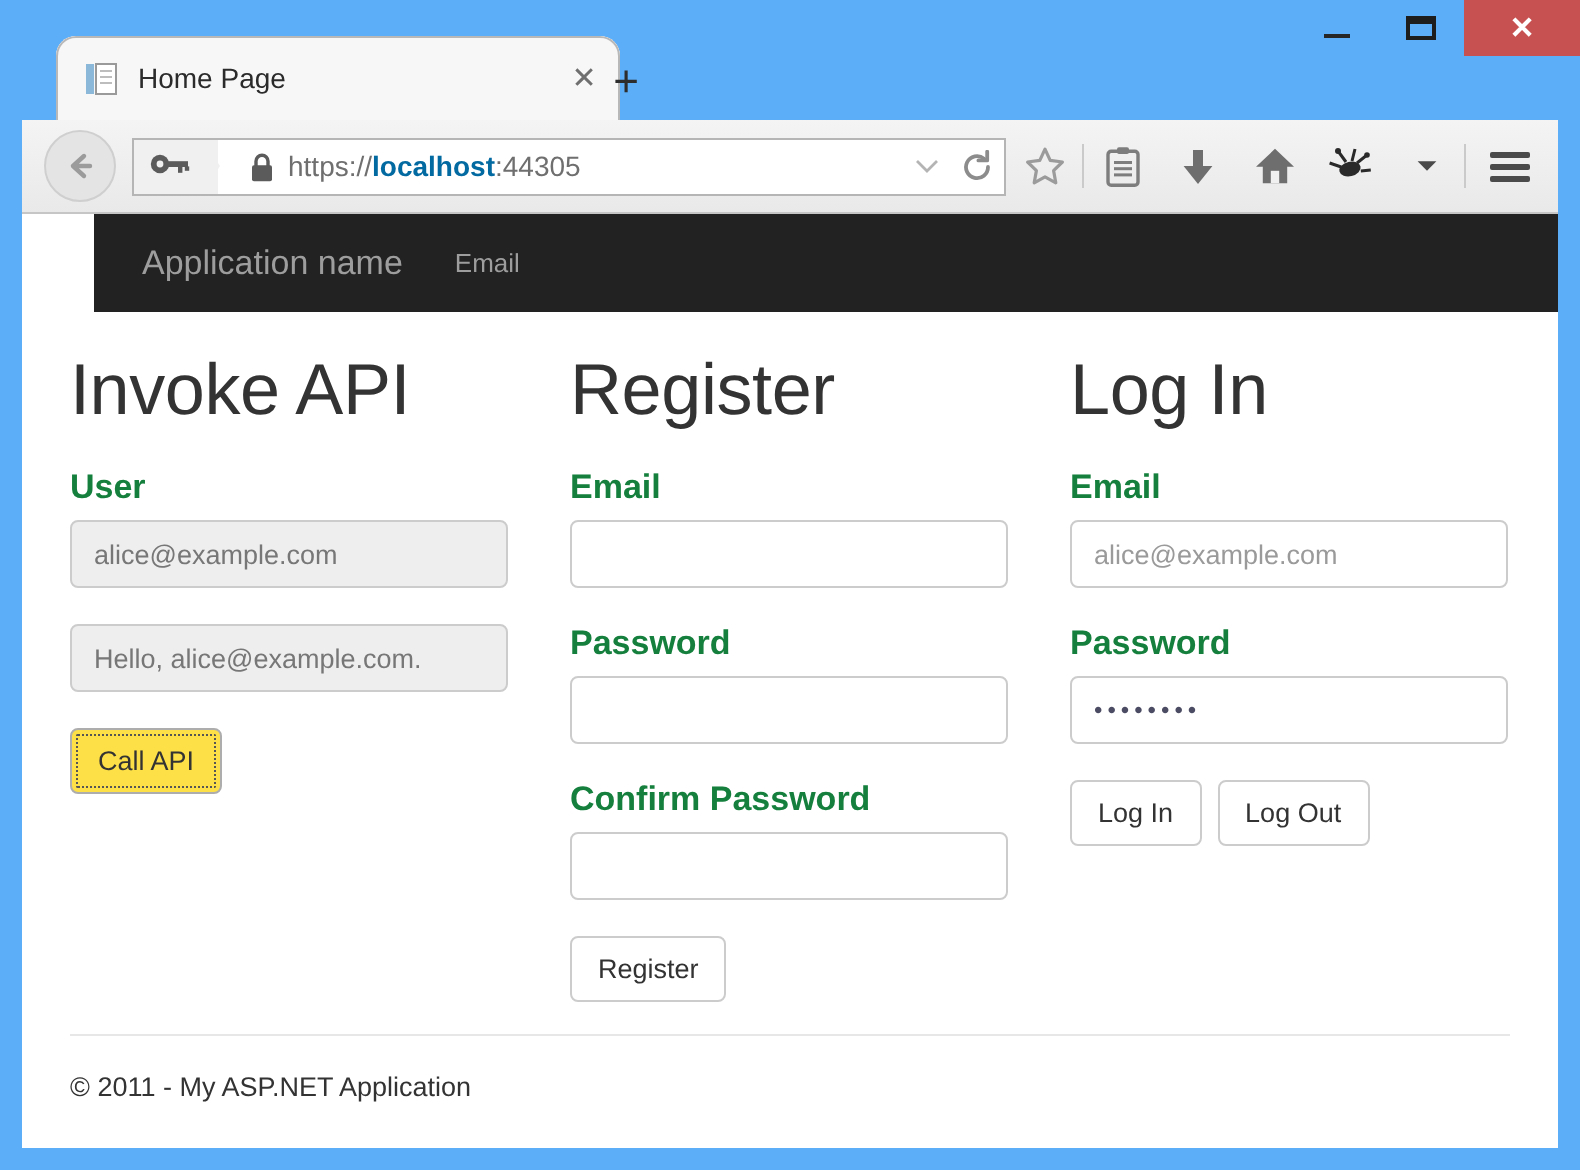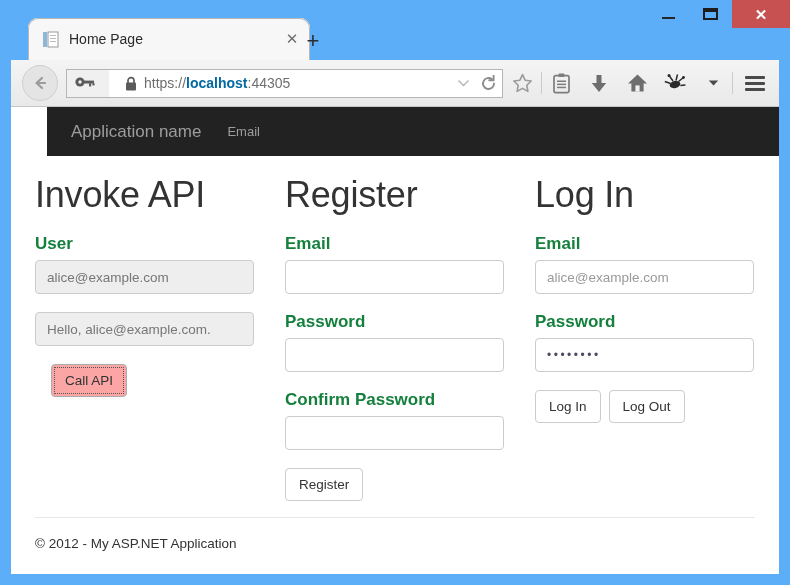--- a/index.html
+++ b/index.html
@@ -169,21 +169,21 @@
   .field.ph{color:#9a9a9a;}
   .dots{letter-spacing:2.5px;font-size:12px;color:#4b4b63;}
 
   .btn{
     display:inline-flex;align-items:center;justify-content:center;
     height:33px;padding:0 13px;border:1px solid #ccc;border-radius:4px;
     background:#fff;font-size:13.5px;color:#333;box-sizing:border-box;
     margin-right:8px;
   }
   .btn.focus{
-    background:#fca5a5;border-color:#adadad;outline:1px dotted #555;outline-offset:-4px;margin-left:16px;
+    background:#fde047;border-color:#adadad;outline:1px dotted #555;outline-offset:-4px;
   }
 
   hr.foot{
     border:none;border-top:1px solid #e7e7e7;margin:16px 24px 0 24px;
   }
   .footer{
     padding:18px 24px 0 24px;font-size:13.5px;color:#333;
   }
 </style>
 </head>
@@ -360,16 +360,16 @@
           <div style="display:flex;">
             <div class="btn">Log In</div>
             <div class="btn">Log Out</div>
           </div>
         </div>
 
       </div>
     </div>
 
     <hr class="foot">
-    <div class="footer">© 2012 - My ASP.NET Application</div>
+    <div class="footer">© 2011 - My ASP.NET Application</div>
 
   </div>
 </div>
 
 </body></html>

